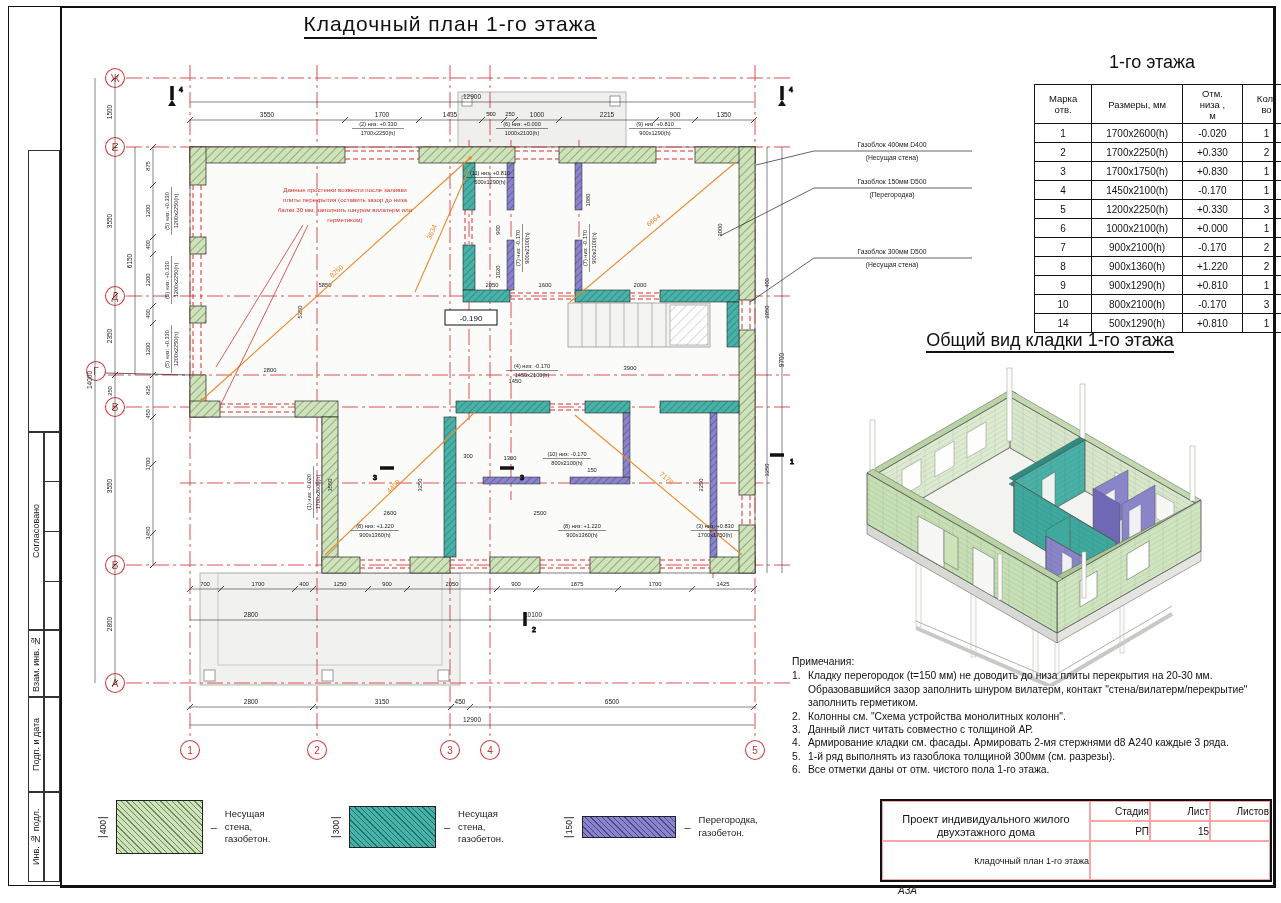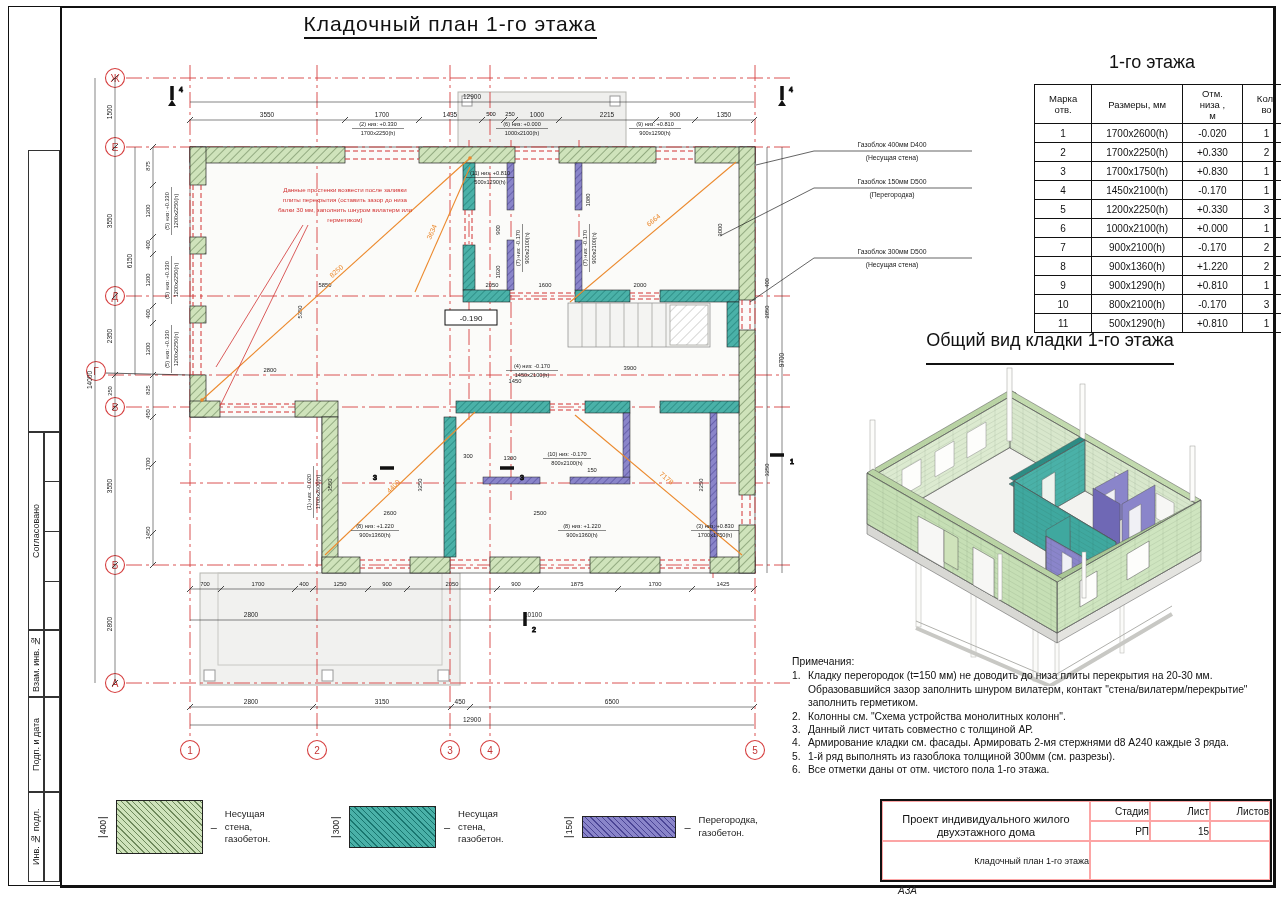--- a/index.html
+++ b/index.html
@@ -7,21 +7,21 @@
   .frame-outer{position:absolute;left:8px;top:6px;width:1264px;height:878px;border:1px solid #111;}
   .frame-main{position:absolute;left:60px;top:6px;width:1212px;height:878px;border:2px solid #111;}
   .abs{position:absolute;}
   
   .strip-box{position:absolute;border:1px solid #333;box-sizing:border-box;}
   .rot{writing-mode:vertical-rl;transform:rotate(180deg);font-size:9px;color:#222;text-align:center;width:100%;height:100%;display:flex;align-items:center;justify-content:center;}
   
   .main-title{position:absolute;left:240px;top:12px;width:420px;text-align:center;font-size:21px;letter-spacing:1px;color:#111;}
   .main-title span{border-bottom:2px solid #111;padding-bottom:2px;}
   .panel-title{position:absolute;text-align:center;font-size:18px;color:#111;}
-  .panel-title .u{border-bottom:2px solid #111;padding-bottom:13px;}
+  .panel-title .u{border-bottom:2px solid #111;padding-bottom:1px;}
   
   table.ot{position:absolute;left:1034px;top:84px;border-collapse:collapse;table-layout:fixed;}
   table.ot th,table.ot td{border:1px solid #111;font-size:10px;color:#111;text-align:center;padding:0 14px;height:18px;font-weight:normal;}
   table.ot th{font-size:9.5px;height:38px;}
   
   .notes{position:absolute;left:792px;top:655px;width:482px;font-size:10.3px;color:#111;line-height:1.3;}
   .notes .nt{margin-bottom:1px;}
   .nrow{display:flex;}
   .nrow .nn{width:16px;flex:none;}
   
@@ -537,21 +537,21 @@
           <td>+0.810</td>
           <td>1</td>
         </tr>
     <tr>
           <td>10</td>
           <td>800х2100(h)</td>
           <td>-0.170</td>
           <td>3</td>
         </tr>
     <tr>
-          <td>11</td>
+          <td>14</td>
           <td>500х1290(h)</td>
           <td>+0.810</td>
           <td>1</td>
         </tr>
   </tbody>
     </table>
 
   <div class="panel-title" style="left:830px;top:330px;width:440px;"><span class="u">Общий вид кладки 1-го этажа</span></div>
 
   <svg class="abs" style="left:820px;top:356px;" width="455" height="330" viewBox="0 0 455 330">

